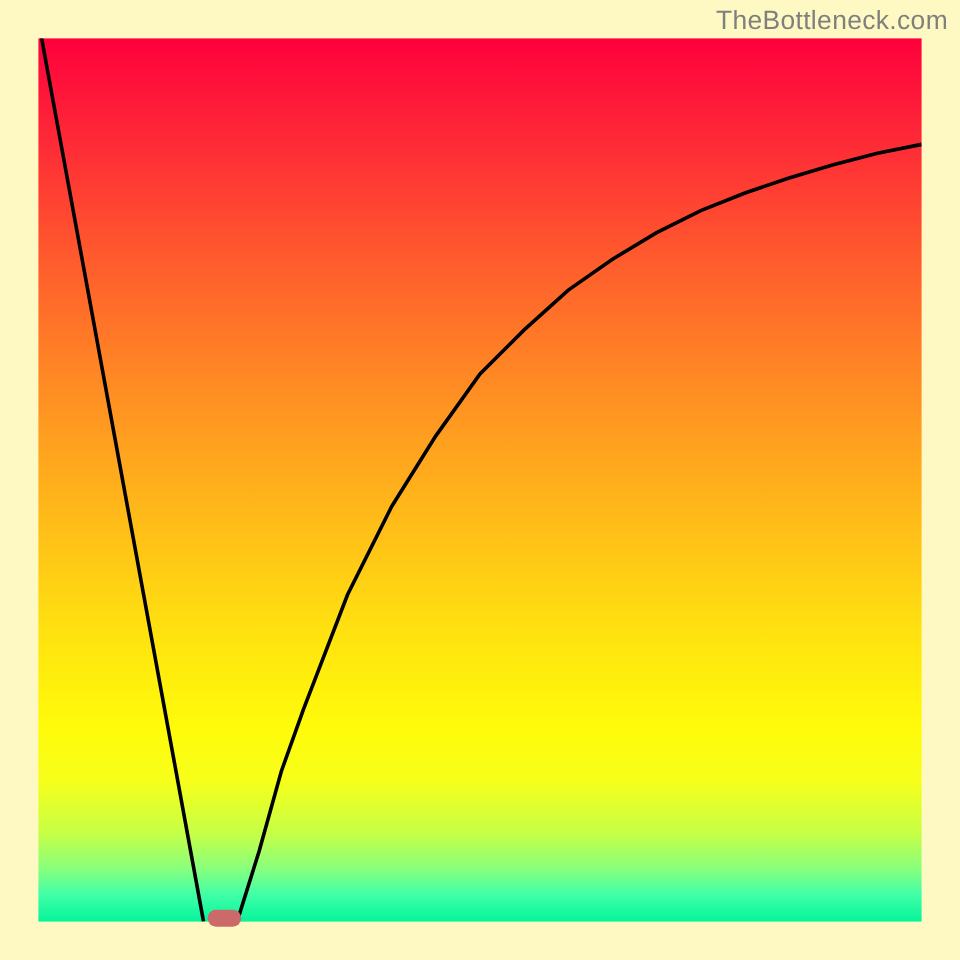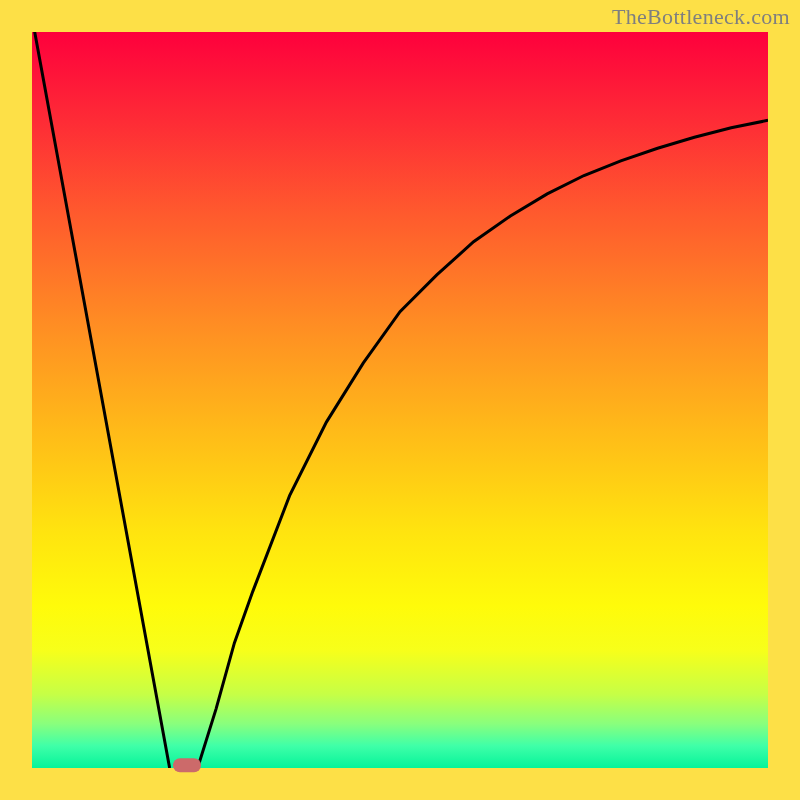--- a/index.html
+++ b/index.html
@@ -8,22 +8,21 @@
     width: 800px;
     height: 800px;
     overflow: hidden;
     background: #000;
     font-family: Arial, Helvetica, sans-serif;
   }
   .frame {
     position: relative;
     width: 800px;
     height: 800px;
-    background: #fde047;
-    font-family: Liberation Serif, serif;
+    background: #fef9c3;
   }
   .watermark {
     position: absolute;
     top: 4px;
     right: 10px;
     color: #7f7f7f;
     font-size: 22px;
     letter-spacing: 0.3px;
     z-index: 5;
   }

